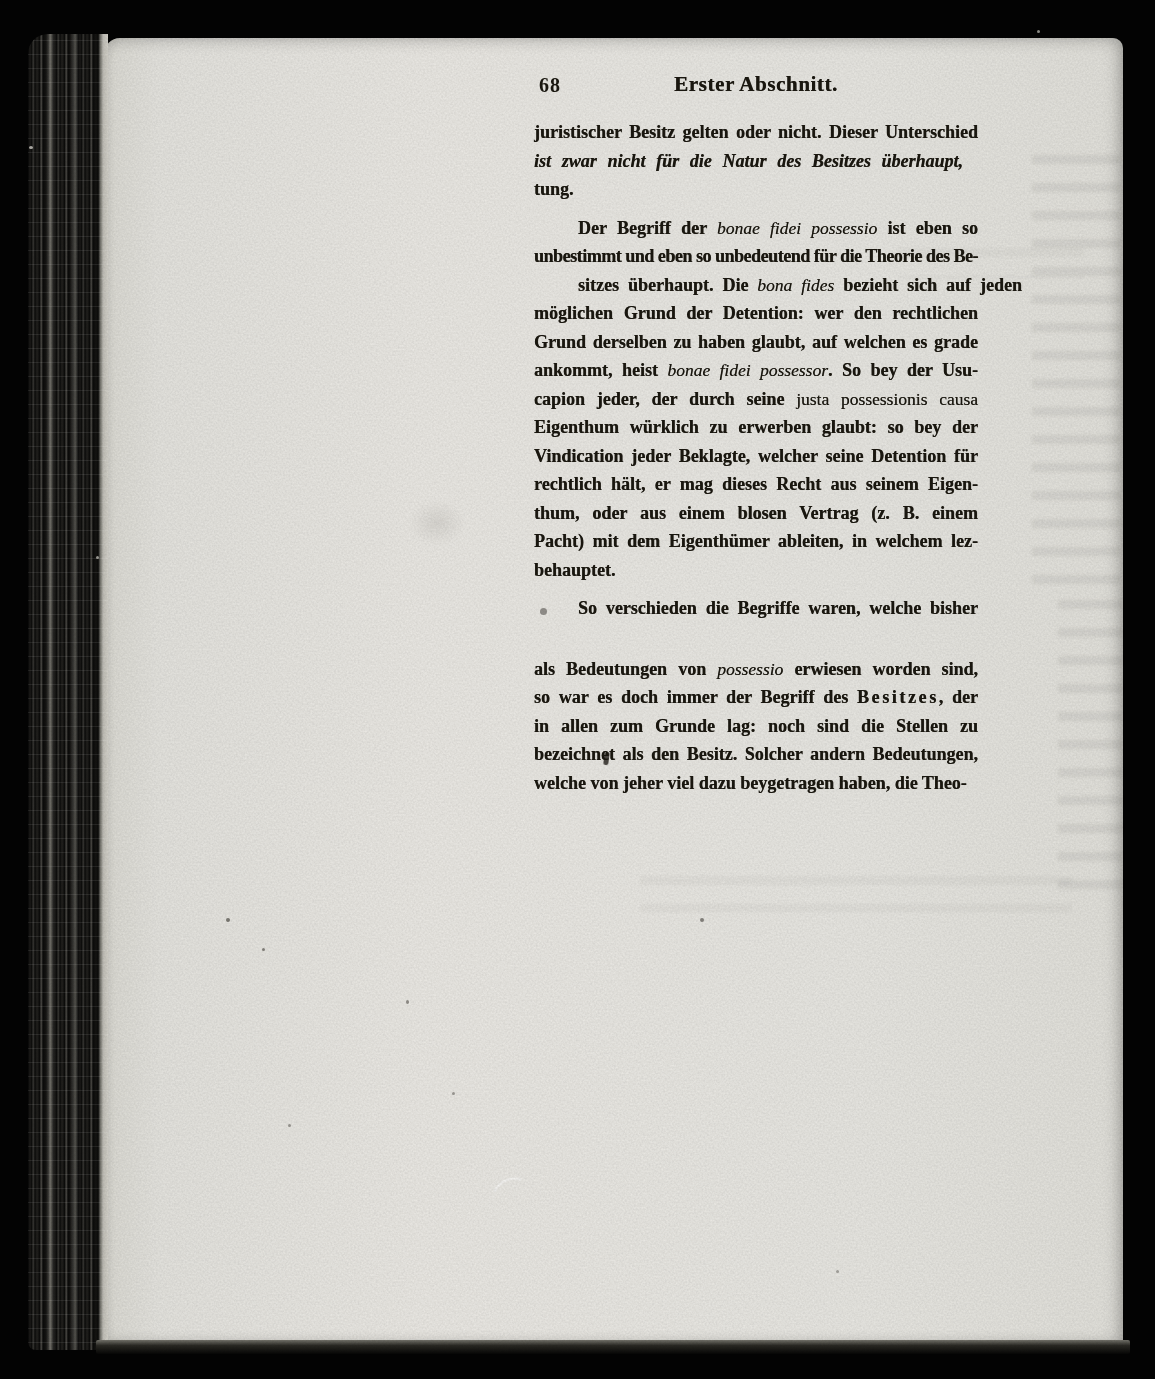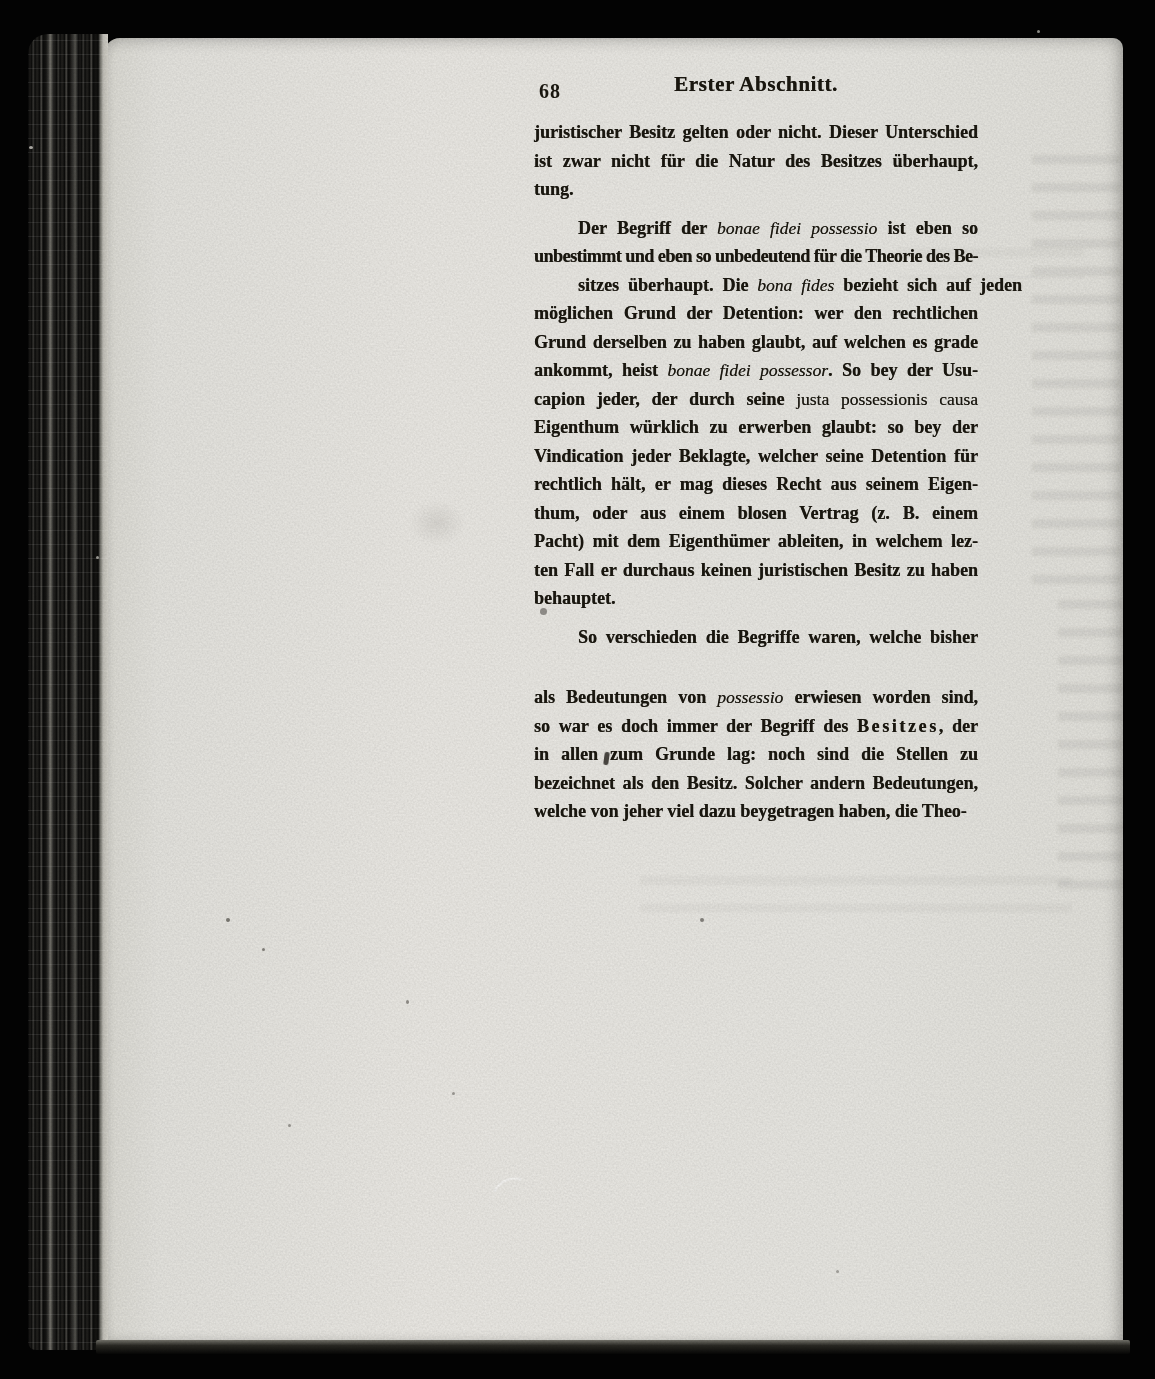--- a/index.html
+++ b/index.html
@@ -58,21 +58,21 @@
     border-radius:2px;z-index:5;
   }
 
   
   .text-block{
     position:absolute;left:534px;top:72px;width:444px;z-index:3;
     color:var(--ink);
   }
   .running-head{position:relative;height:34px;margin-bottom:12px;}
   .running-head .num{
-    position:absolute;left:5px;top:8px;
+    position:absolute;left:5px;top:2px;
     font-size:20px;font-weight:700;letter-spacing:1px;
   }
   .running-head .title{
     text-align:center;font-size:21px;font-weight:700;letter-spacing:.6px;
     text-shadow:.3px .3px .6px rgba(27,24,16,.85);
   }
   .para{margin:0;}
   .para + .para{margin-top:10px;}
   .line{
     white-space:nowrap;line-height:28.5px;height:28.5px;
@@ -139,37 +139,36 @@
   <div class="speck" style="left:1037px;top:30px;width:3px;height:3px;background:rgba(210,208,200,.7);"></div>
 
   <div class="text-block">
     <div class="running-head">
       <span class="num">68</span>
       <div class="title">Erster Abschnitt.</div>
     </div>
     <div class="body-text">
         <div class="para">
           <div class="line" style="word-spacing: 2.92708px;"><span class="inner"><span>juristischer Besitz gelten oder nicht. Dieser Unterschied</span></span></div>
-          <div class="line" style="word-spacing: 6.18555px;"><span class="inner"><span>ist zwar nicht für die Natur des Besitzes überhaupt,</span></span></div>
+          <div class="line" style="word-spacing: 6.18555px; font-style: italic;"><span class="inner"><span>ist zwar nicht für die Natur des Besitzes überhaupt,</span></span></div>
           <div class="line last"><span class="inner"><span>tung.</span></span></div>
         </div>
         <div class="para">
           <div class="line first" style="word-spacing: 5.74219px;"><span class="inner"><span>Der Begriff der </span><span class="li">bonae fidei possessio</span><span> ist eben so</span></span></div>
           <div class="line" style="letter-spacing: -0.481142px;"><span class="inner"><span>unbestimmt und eben so unbedeutend für die Theorie des Be-</span></span></div>
           <div class="line" style="word-spacing: 4.44531px; margin-left: 44px;"><span class="inner"><span>sitzes überhaupt. Die </span><span class="li">bona fides</span><span> bezieht sich auf jeden</span></span></div>
           <div class="line" style="word-spacing: 6.16927px;"><span class="inner"><span>möglichen Grund der Detention: wer den rechtlichen</span></span></div>
           <div class="line" style="word-spacing: 2.18164px;"><span class="inner"><span>Grund derselben zu haben glaubt, auf welchen es grade</span></span></div>
           <div class="line" style="word-spacing: 4.94922px;"><span class="inner"><span>ankommt, heist </span><span class="li">bonae fidei possessor</span><span>. So bey der Usu-</span></span></div>
           <div class="line" style="word-spacing: 7.29911px;"><span class="inner"><span>capion jeder, der durch seine </span><span class="lu">justa possessionis causa</span></span></div>
           <div class="line" style="word-spacing: 6.21429px;"><span class="inner"><span>Eigenthum würklich zu erwerben glaubt: so bey der</span></span></div>
           <div class="line" style="word-spacing: 3.3151px;"><span class="inner"><span>Vindication jeder Beklagte, welcher seine Detention für</span></span></div>
           <div class="line" style="word-spacing: 4.77539px;"><span class="inner"><span>rechtlich hält, er mag dieses Recht aus seinem Eigen-</span></span></div>
           <div class="line" style="word-spacing: 8.35547px;"><span class="inner"><span>thum, oder aus einem blosen Vertrag (z. B. einem</span></span></div>
           <div class="line" style="word-spacing: 4.05804px;"><span class="inner"><span>Pacht) mit dem Eigenthümer ableiten, in welchem lez-</span></span></div>
-          <div class="line" style="word-spacing: 1.82812px;"><span class="inner"><span>ten Fall er durchaus keinen juristischen Besitz zu haben</span></span></div>
           <div class="line last"><span class="inner"><span>behauptet.</span></span></div>
         </div>
         <div class="para">
           <div class="line first" style="word-spacing: 4.3151px;"><span class="inner"><span>So verschieden die Begriffe waren, welche bisher</span></span></div>
           <div class="line" style="word-spacing: 6.55469px; margin-top: 32px;"><span class="inner"><span>als Bedeutungen von </span><span class="li">possessio</span><span> erwiesen worden sind,</span></span></div>
           <div class="line" style="word-spacing: 4.25px;"><span class="inner"><span>so war es doch immer der Begriff des </span><span class="sp">Besitzes</span><span>, der</span></span></div>
           <div class="line" style="word-spacing: 7.49306px;"><span class="inner"><span>in allen zum Grunde lag: noch sind die Stellen zu</span></span></div>
           <div class="line" style="word-spacing: 3.05469px;"><span class="inner"><span>bezeichnet als den Besitz. Solcher andern Bedeutungen,</span></span></div>
           <div class="line last"><span class="inner"><span>welche von jeher viel dazu beygetragen haben, die Theo-</span></span></div>
         </div>

